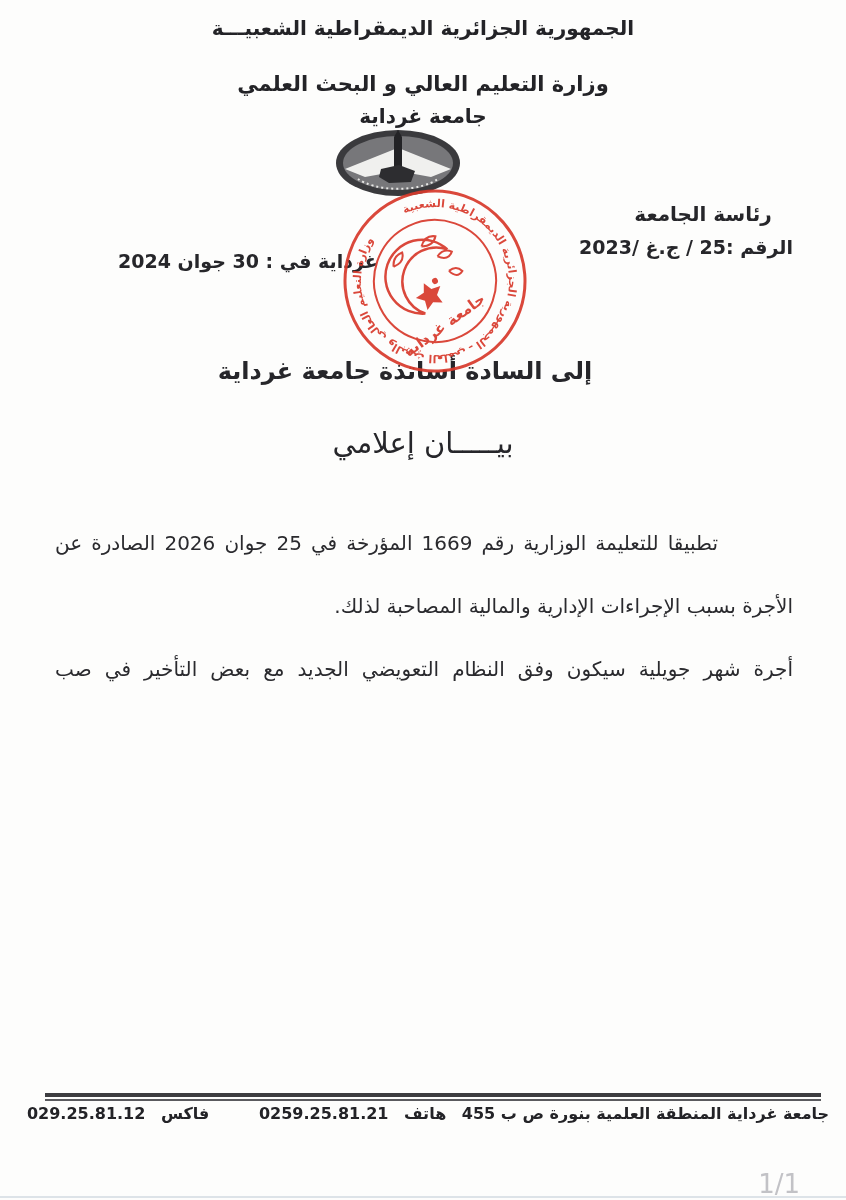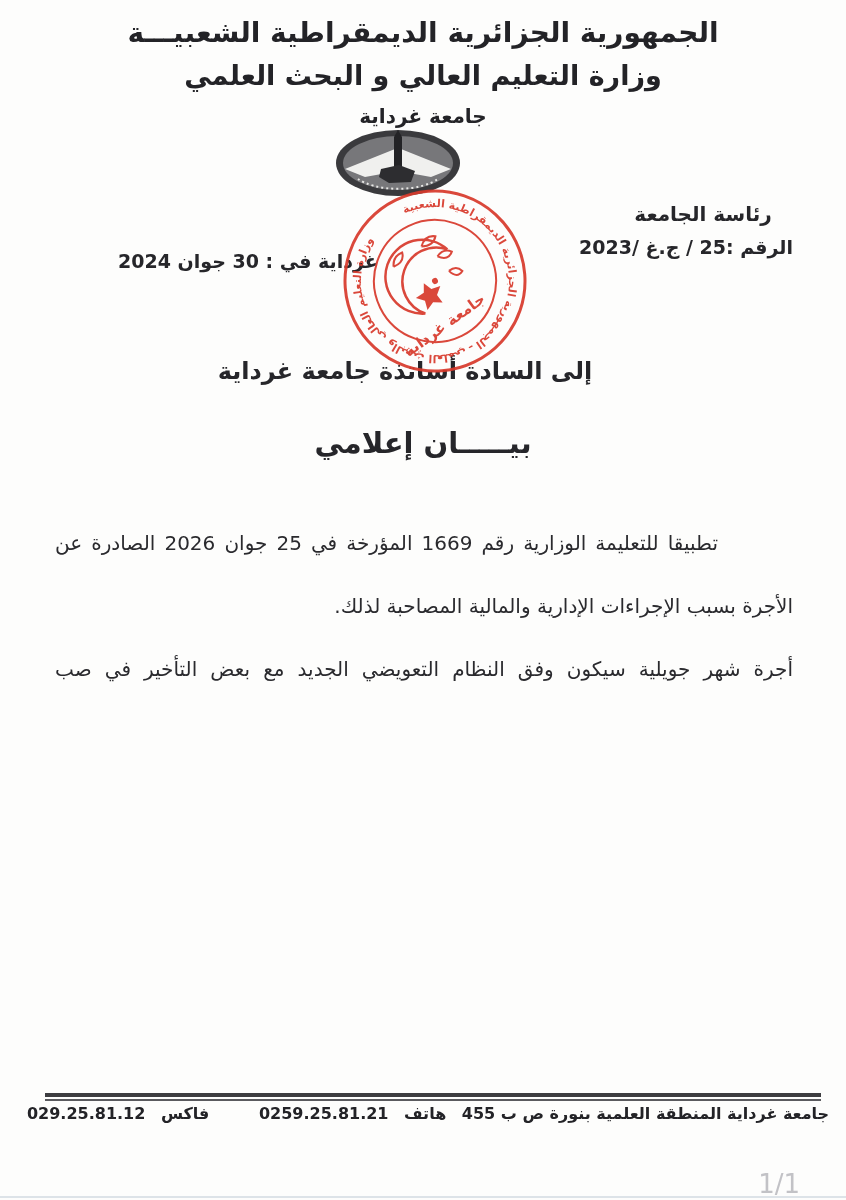--- a/index.html
+++ b/index.html
@@ -5,35 +5,35 @@
   html,body{margin:0;padding:0;}
   body{
     width:846px;height:1200px;position:relative;overflow:hidden;
     background:#fdfdfc;
     font-family:"DejaVu Sans", sans-serif;
     color:#26262a;
   }
   .abs{position:absolute;}
   .ctr{left:0;width:846px;text-align:center;}
   .hdr{font-weight:bold;color:#232327;}
-  .hdr1{top:16px;font-size:28px;}
-  .hdr2{top:60px;font-size:27px;}
+  .hdr1{top:16px;font-size:20px;}
+  .hdr2{top:72px;font-size:21px;}
   .hdr3{top:104px;font-size:20px;}
 
   .logo-wrap{left:333px;top:127px;width:130px;height:72px;}
 
   .meta-right{right:53px;top:202px;direction:rtl;text-align:center;font-weight:bold;}
   .meta-office{font-size:20px;padding-left:34px;margin-bottom:10px;}
   .meta-ref{font-size:19px;}
   .meta-date{left:118px;top:250px;direction:rtl;font-size:19px;font-weight:bold;}
 
   .stamp-wrap{left:340px;top:186px;width:190px;height:190px;z-index:3;opacity:.92;}
 
   .addressee{top:357px;font-size:24px;font-weight:bold;direction:rtl;transform:translateX(-18px);}
-  .doc-title{top:426px;font-size:29px;font-weight:bold;direction:rtl;}
+  .doc-title{top:426px;font-size:29px;font-weight:normal;direction:rtl;}
 
   .body-block{left:55px;top:512px;width:738px;direction:rtl;font-size:20px;color:#2a2a2e;}
   .body-line{
     white-space:nowrap;height:63px;line-height:63px;
     text-align:justify;text-align-last:justify;overflow:visible;
   }
   .body-line.first{text-indent:75px;}
   .body-line.last{text-align-last:right;}
 
   .footer-rule{left:45px;top:1093px;width:776px;}

